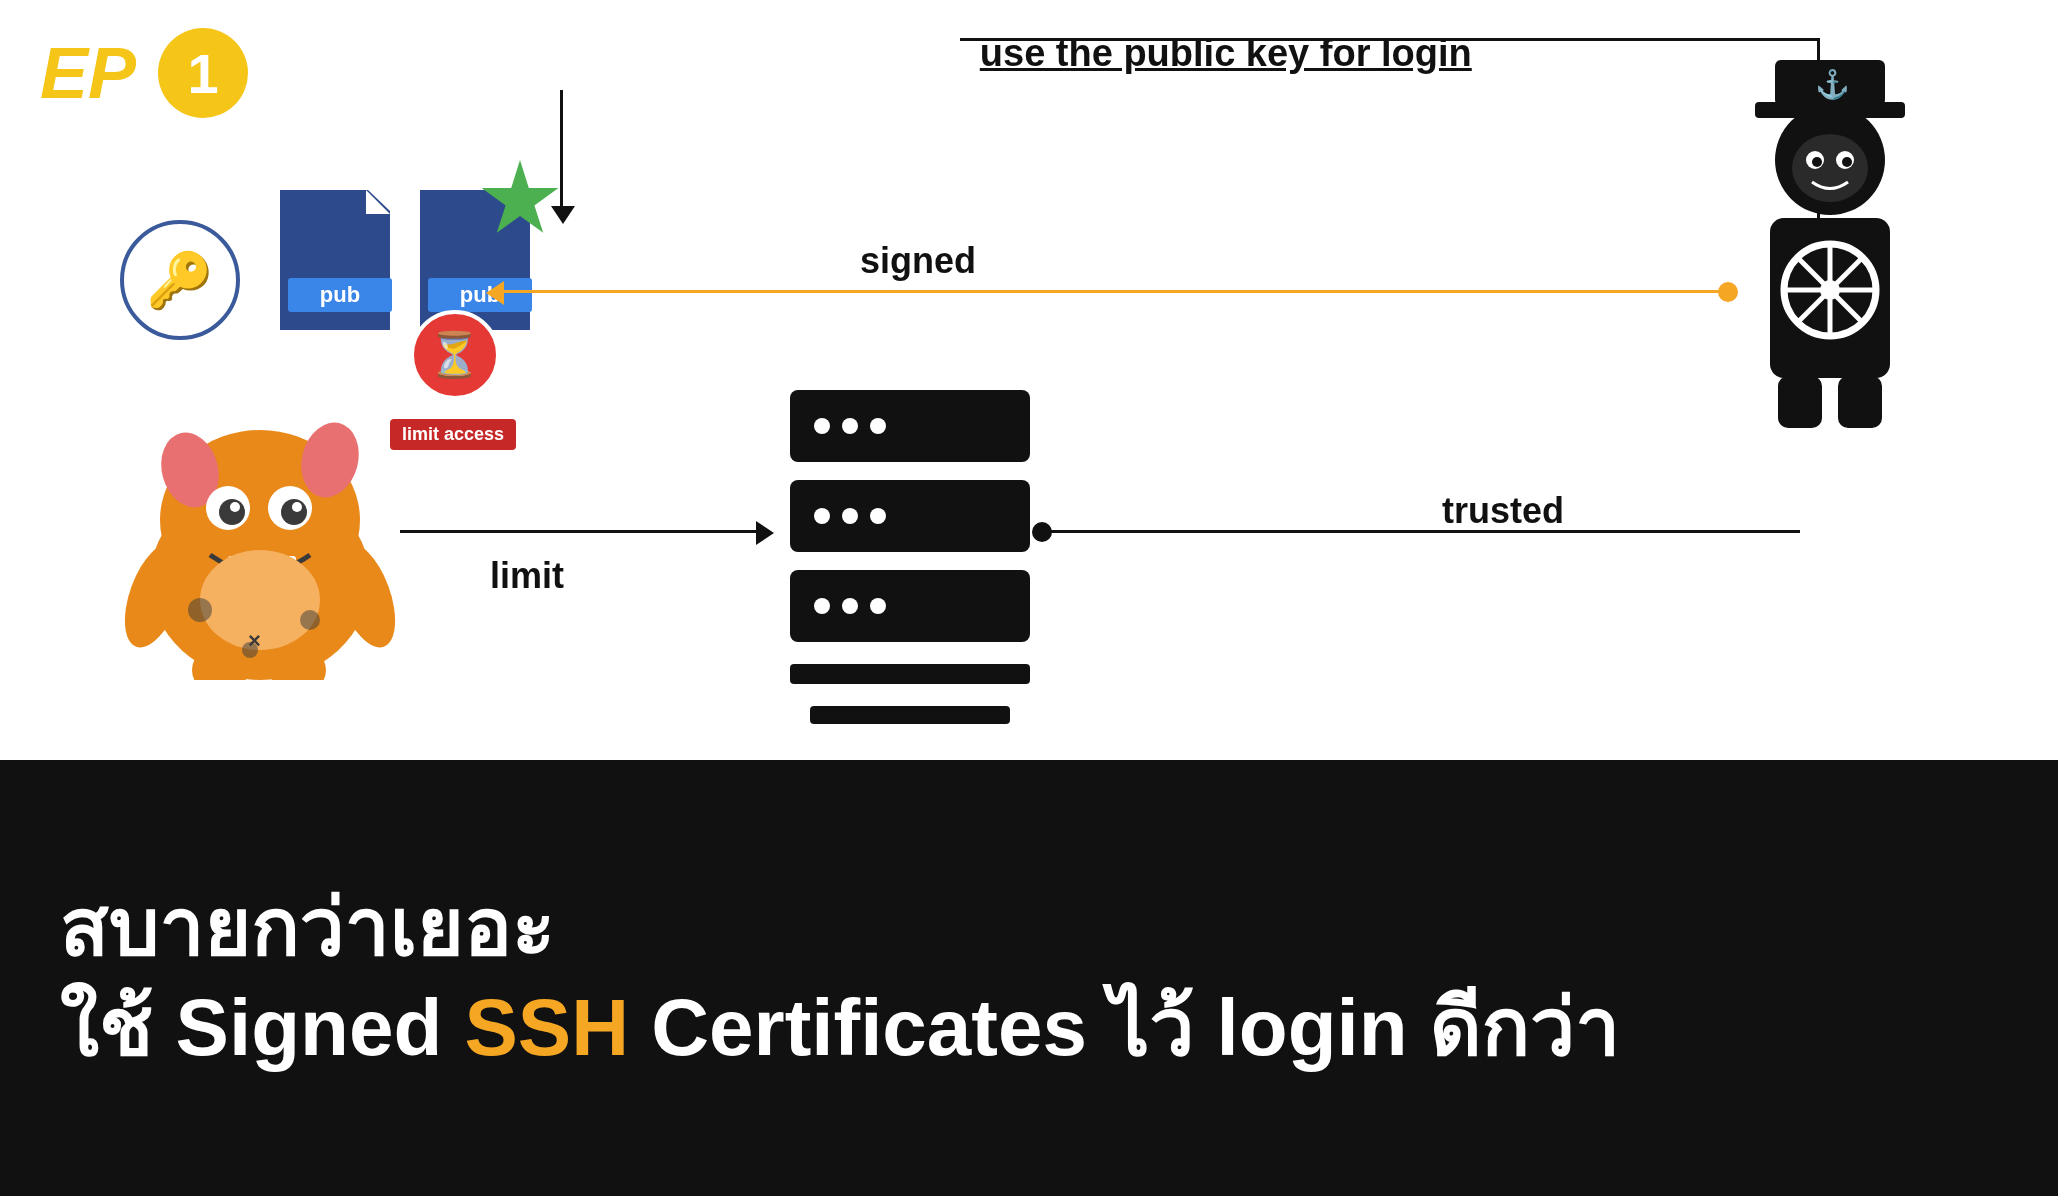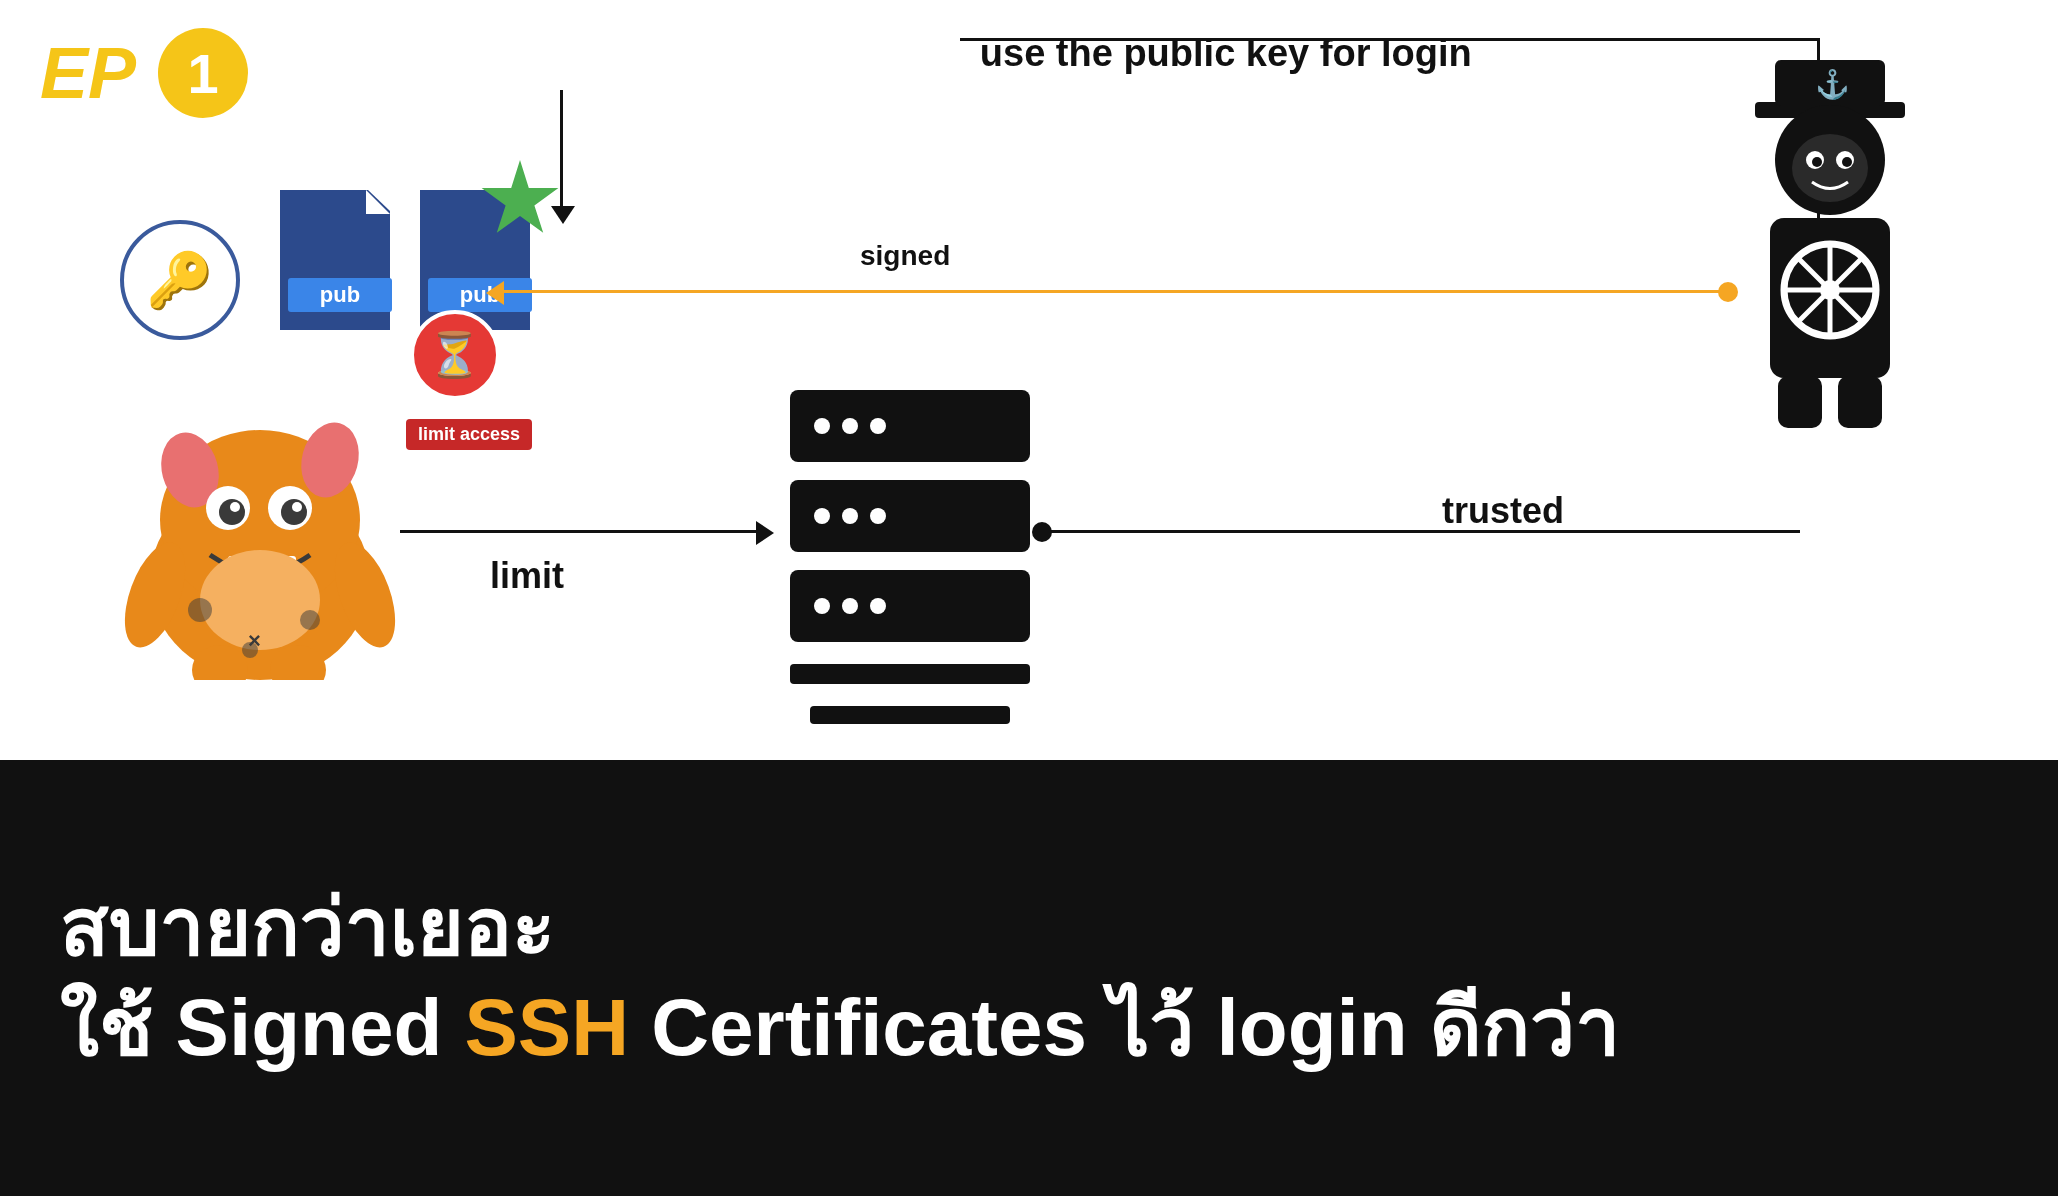--- a/index.html
+++ b/index.html
@@ -57,20 +57,21 @@
 
     
     .top-label {
       position: absolute;
       top: 32px;
       left: 50%;
       transform: translateX(-10%);
       font-size: 38px;
       font-weight: 900;
       color: #111;
+      text-decoration: underline;
     }
 
     
     .arrow-down {
       position: absolute;
       top: 90px;
       left: 560px;
       width: 3px;
       height: 120px;
       background: #111;
@@ -202,21 +203,20 @@
       bottom: -110px;
       left: -30px;
       background: #c62828;
       color: #fff;
       font-size: 18px;
       font-weight: 700;
       padding: 5px 12px;
       border-radius: 4px;
       white-space: nowrap;
       z-index: 12;
-      margin-left: 16px;
     }
 
     
     .monster {
       position: absolute;
       top: 380px;
       left: 120px;
       width: 280px;
       height: 300px;
     }
@@ -319,21 +319,21 @@
       top: -8px;
       width: 20px;
       height: 20px;
       background: #f5a623;
       border-radius: 50%;
     }
     .signed-label {
       position: absolute;
       top: 240px;
       left: 860px;
-      font-size: 28px;
+      font-size: 36px;
       font-weight: 900;
       color: #111;
     }
 
     
     .trusted-line {
       position: absolute;
       top: 530px;
       left: 1040px;
       width: 760px;

